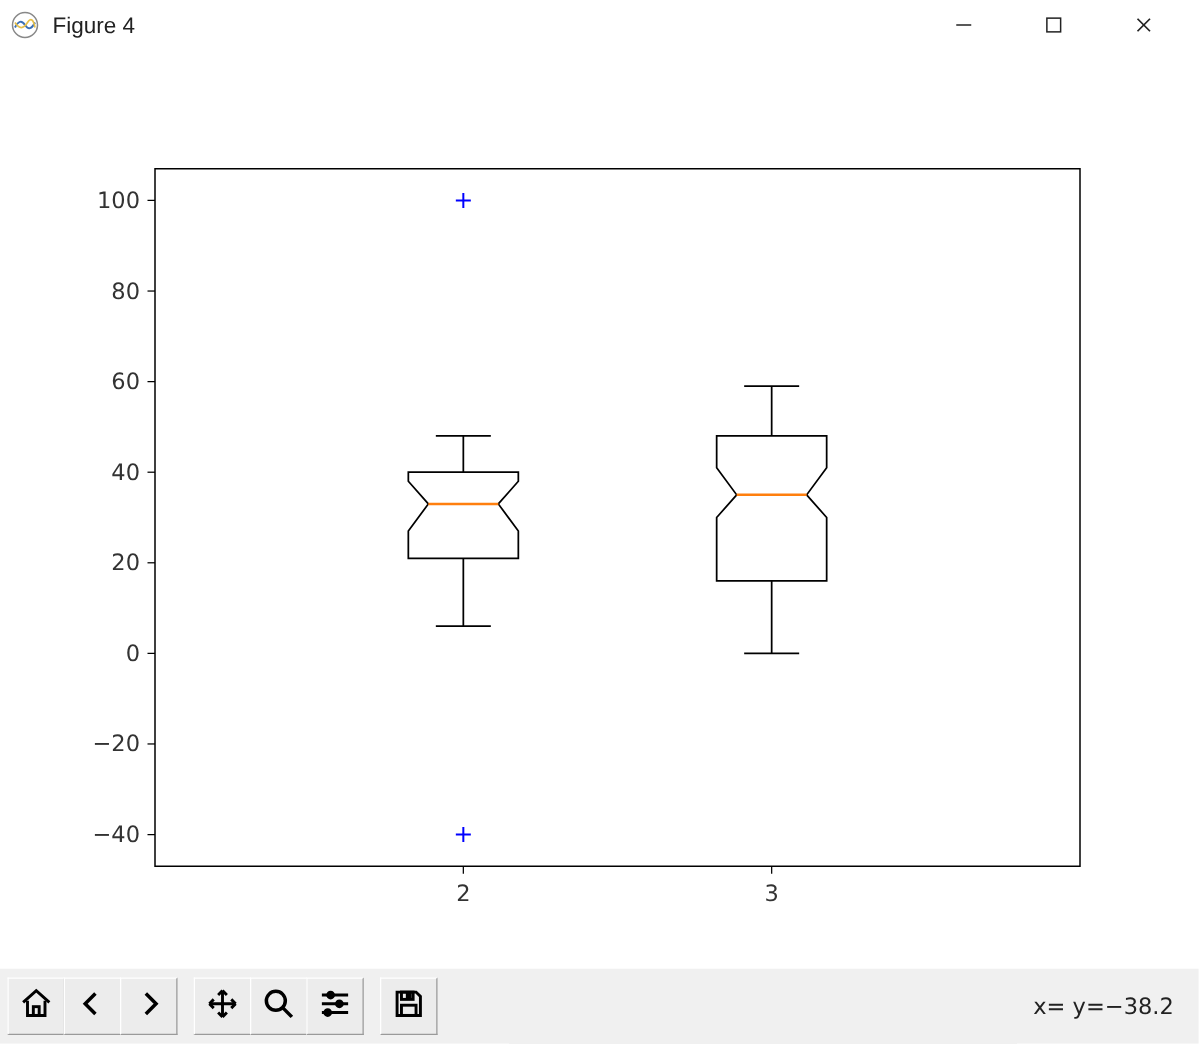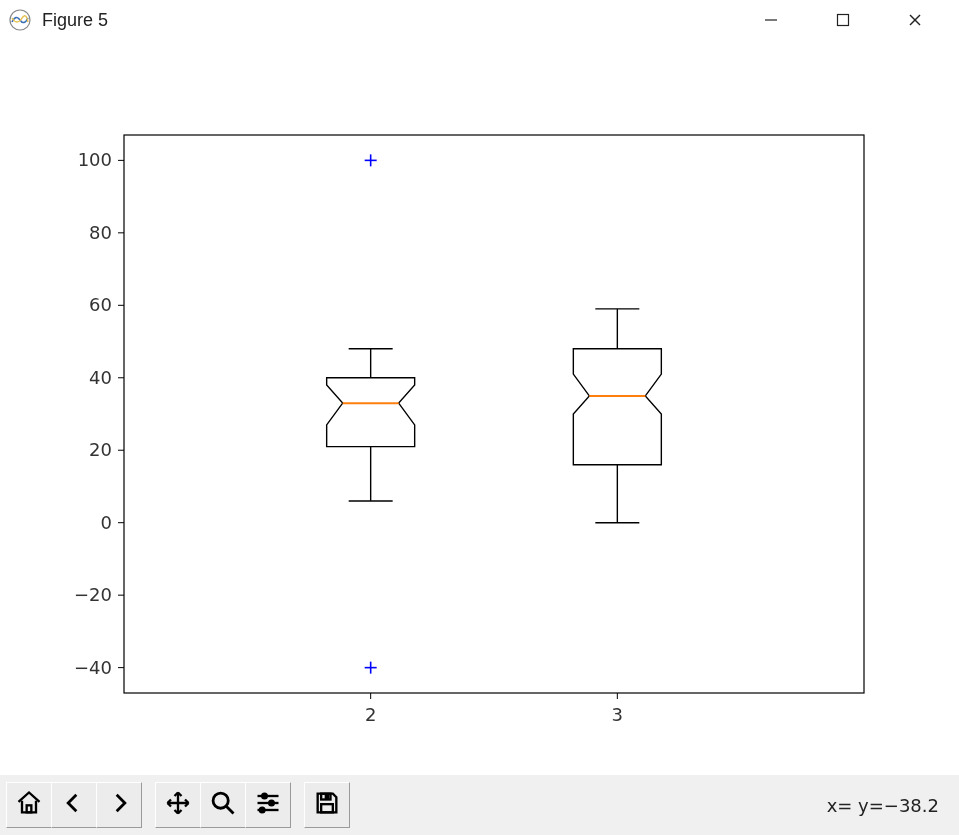--- a/index.html
+++ b/index.html
@@ -81,21 +81,21 @@
 <body>
 
 <div class="titlebar">
   <span class="app-icon">
     <svg viewBox="0 0 24 24">
       <circle cx="12" cy="12" r="10" fill="none" stroke="#888" stroke-width="1.2"></circle>
       <path d="M4 14 Q8 6 12 12 Q16 18 20 10" fill="none" stroke="#3a6fb7" stroke-width="1.6"></path>
       <path d="M4 10 Q9 18 14 10 Q18 4 20 14" fill="none" stroke="#e6c04b" stroke-width="1.4"></path>
     </svg>
   </span>
-  <span class="title">Figure 5</span>
+  <span class="title">Figure 4</span>
   <span class="spacer"></span>
   <div class="win-controls">
     <button class="win-btn">
       <svg viewBox="0 0 14 14">
           <line x1="1" y1="7" x2="13" y2="7" stroke="#222" stroke-width="1.2"></line>
         </svg>
     </button>
     <button class="win-btn">
       <svg viewBox="0 0 14 14">
           <rect x="1.5" y="1.5" width="11" height="11" fill="none" stroke="#222" stroke-width="1.2"></rect>

